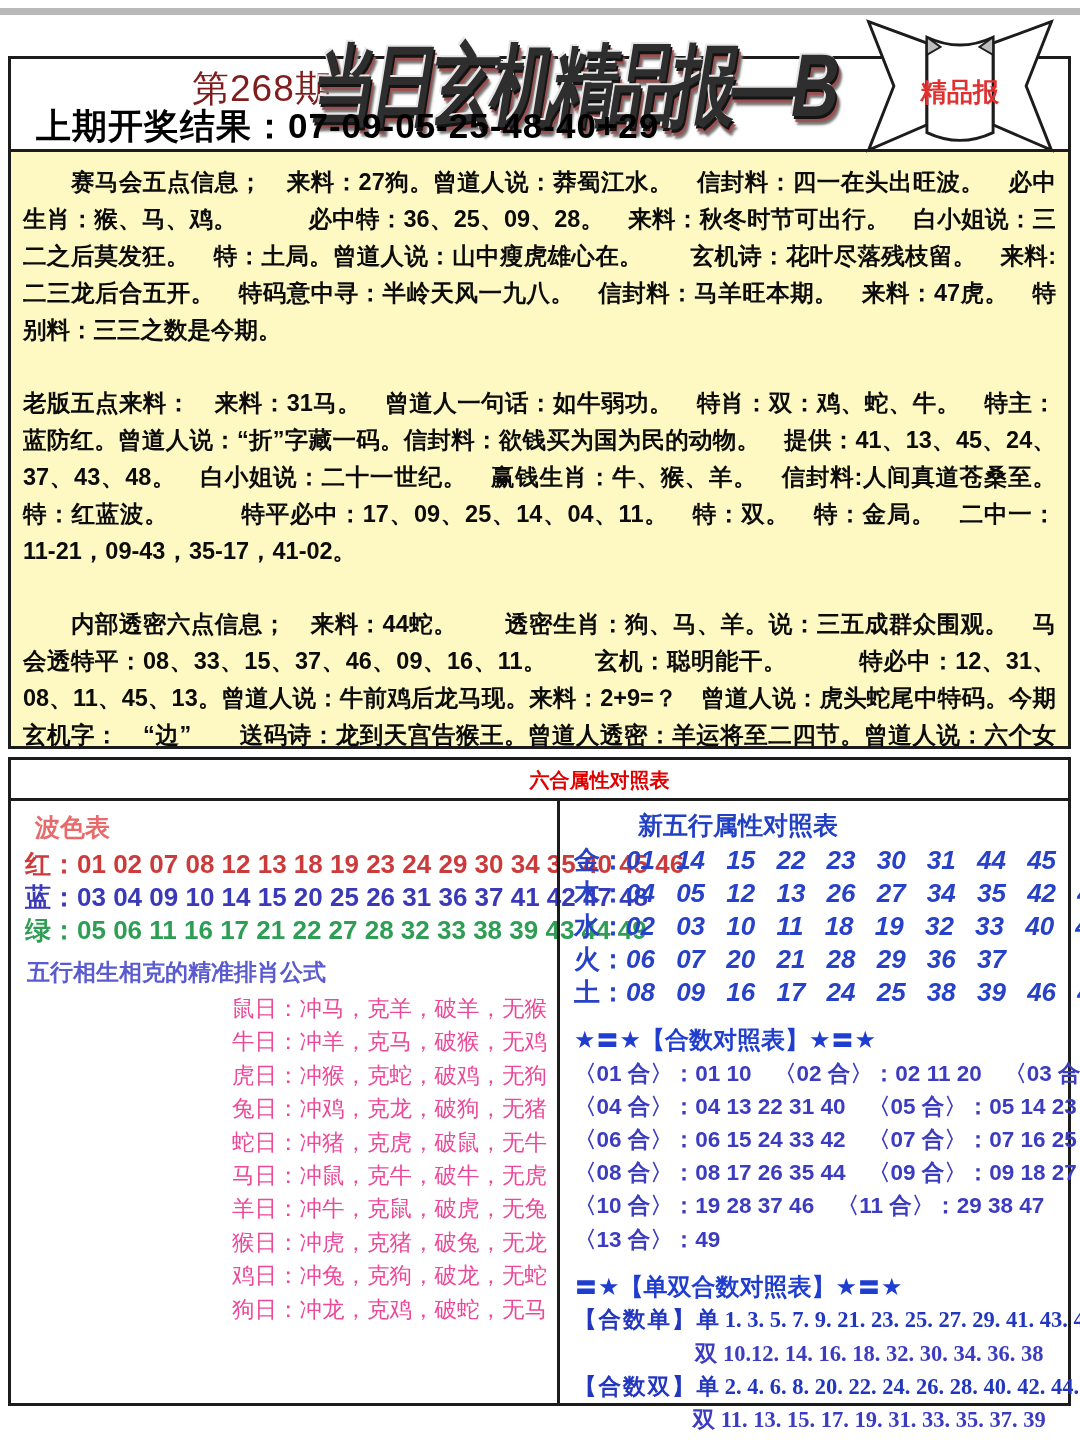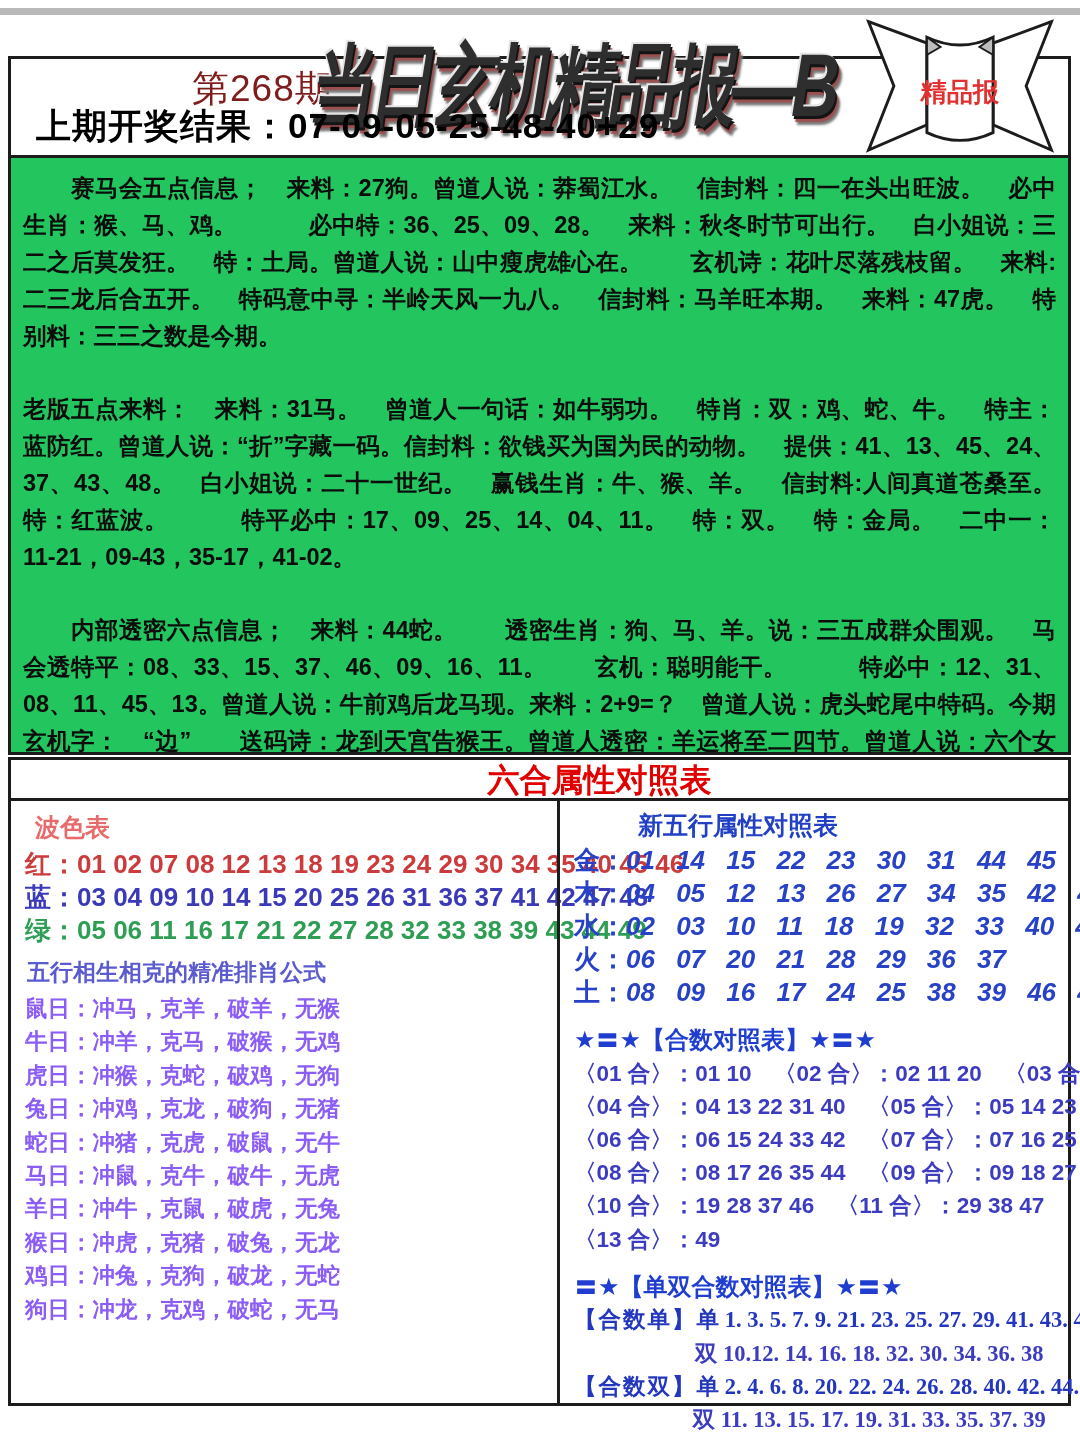--- a/index.html
+++ b/index.html
@@ -17,40 +17,40 @@
   .last-result { position:absolute; left:36px; top:103px; font-size:35px; font-weight:bold;
     color:#000000; letter-spacing:1px; white-space:nowrap; }
   .title3d { position:absolute; left:322px; top:26px; font-size:66px; font-weight:bold;
     white-space:nowrap; letter-spacing:-6px; color:#2e2e2e;
     transform:skewX(-9deg) scaleY(1.35); transform-origin:left top;
     text-shadow:-2px -2px 0 #e6e6e6, 2px 2px 0 #141414, 4px 4px 1px #9c5050, 6px 6px 2px #7a7a7a;
   }
   .banner { position:absolute; left:862px; top:12px; width:196px; height:142px; z-index:6; }
 
   
-  .main-box { position:absolute; left:8px; top:155px; width:1063px; height:600px;
-    border:3px solid #1c1c1c; background:#22c55e; padding:12px 12px 11px 12px; }
+  .main-box { position:absolute; left:8px; top:149px; width:1063px; height:600px;
+    border:3px solid #1c1c1c; background:#fef9c3; padding:12px 12px 11px 12px; }
   .para { font-size:23.5px; font-weight:bold; line-height:37px; text-align:justify;
     margin-bottom:36px; color:#0c0c0c; }
 
   
   .bottom-box { position:absolute; left:8px; top:757px; width:1063px; height:649px;
     border:3px solid #1c1c1c; background:#fff; }
   .section-header { height:41px; line-height:41px; border-bottom:3px solid #1c1c1c;
-    text-align:center; text-indent:120px; font-size:32px; font-weight:bold; color:#e00000; }
+    text-align:center; text-indent:120px; font-size:20px; font-weight:bold; color:#e00000; }
   .columns { display:flex; height:602px; }
   .col-left  { width:546px; padding:8px 10px 12px 14px; }
   .col-right { flex:1; border-left:3px solid #1c1c1c; padding:6px 10px 0 14px; }
 
   
   .bose-title { color:#e86a6a; font-size:25px; font-weight:bold; margin:2px 0 4px 10px; }
   .bose-row { font-size:26px; font-weight:bold; line-height:33px; white-space:nowrap; }
   .bose-row .nums { font-family:Liberation Sans, sans-serif; }
   .formula-title { color:#5b5bd0; font-size:23px; font-weight:bold; margin:10px 0 4px 2px; }
-  .formula-row { color:#8b5cf6; font-size:22.5px; font-weight:bold; line-height:33.4px; white-space:nowrap; }
+  .formula-row { color:#ec4899; font-size:22.5px; font-weight:normal; line-height:33.4px; white-space:nowrap;text-align:right; }
 
   
   .wuxing-title { color:#2140c4; font-size:25px; font-weight:bold; margin:2px 0 2px 64px; }
   .wuxing-row { color:#2742c6; font-size:26px; font-weight:bold; line-height:33px; white-space:nowrap; }
   .wuxing-row .nums { word-spacing:14px;font-style:italic; }
   .sub-title { color:#1f3ed0; font-size:24px; font-weight:bold; line-height:33.5px; margin-top:14px; }
   .hesu-row { color:#3c3cc0; font-size:22.5px; font-weight:bold; line-height:33.2px; white-space:nowrap; }
   .hesu-row .serif, .dando .serif { font-family:"Liberation Serif","DejaVu Serif",serif; }
   .dando-l1 { color:#2236be; font-size:22.5px; font-weight:bold; line-height:33.4px; white-space:nowrap; }
   .dando-l1 .dlabel { letter-spacing:2px; }

